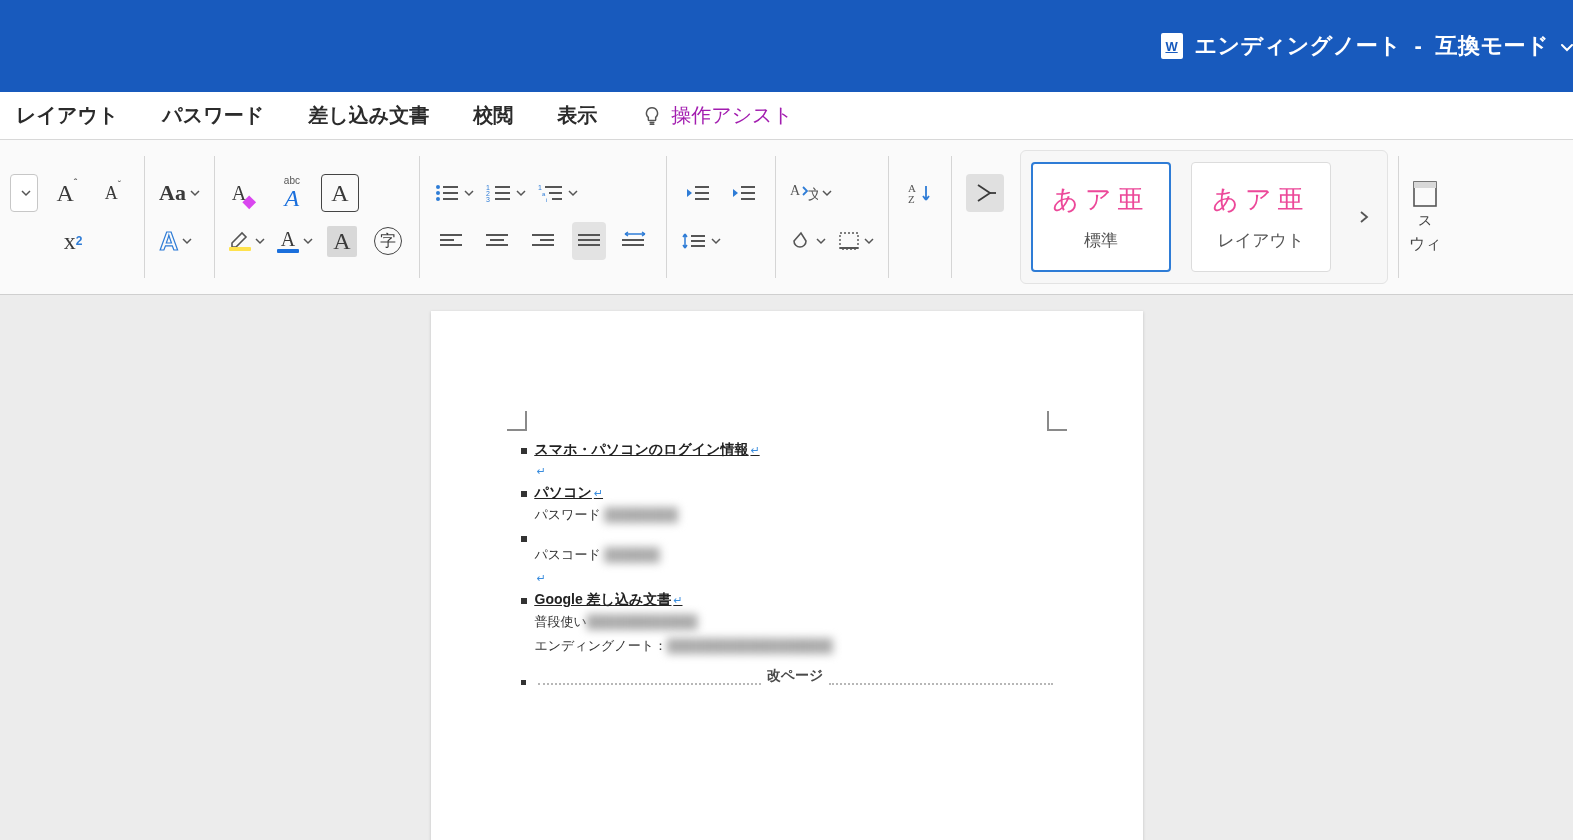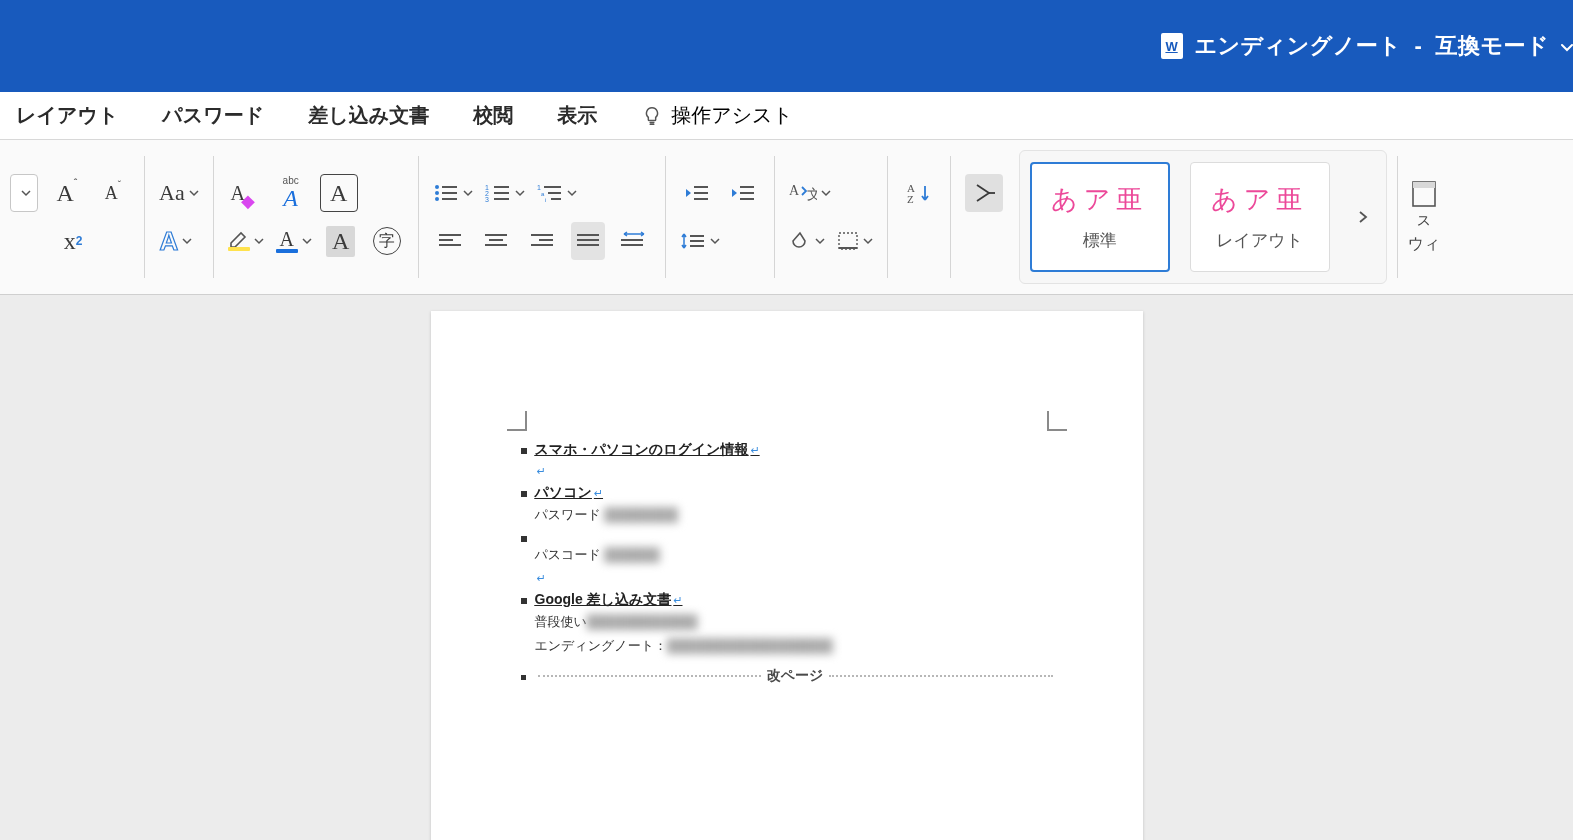--- a/index.html
+++ b/index.html
@@ -69,21 +69,21 @@
   align-items: center;
   color: #2b2b2b;
   font-weight: 600;
   cursor: pointer;
 }
 .menu-item.first { padding-left: 8px; }
 .menu-assist {
   display: flex;
   align-items: center;
   gap: 8px;
-  color: #000000;
+  color: #a21caf;
   padding: 0 22px;
   font-weight: 500;
   font-family: Liberation Mono, monospace;
 }
 .bulb svg { display: block; }
 
 
 .ribbon {
   background: #fafafa;
   height: 155px;
@@ -238,21 +238,21 @@
 }
 .mark {
   color: #3a8dde; font-size: 11px; margin-left: 2px;
 }
 .uline { text-decoration: underline; font-weight: 700; }
 .sub-line { padding-left: 14px; font-size: 13px; color: #333; margin-bottom: 6px;}
 .blur { filter: blur(4px); color: #aaa; user-select:none; }
 
 .page-break {
   margin-top: 12px;
-  display:flex; align-items:center; gap:6px;
+  display:flex; align-items:flex-end; gap:6px;
 }
 .page-break .dots {
   flex:1; border-top: 2px dotted #b7b7b7;
 }
 .page-break .lbl { font-size: 14px; font-weight: 700; color:#4a4a4a;}
 .tiny-sq { width:5px; height:5px; background:#333; flex-shrink:0; margin-right:6px; margin-top:2px;}
 </style>
 </head>
 <body>
 
@@ -312,21 +312,21 @@
           <span class="sup" style="color:#2e7cd6; font-weight:700;">2</span>
       </div>
     </div>
   </div>
 
   <div class="ribbon-sep"></div>
 
   <div class="ribbon-group">
     <div class="icon-row">
       <div class="rbtn">
-        <span class="ico-text" style="font-size:22px;">Aa</span>
+        <span class="ico-text" style="font-size:22px;font-weight:bold;">Aa</span>
         <span class="drop-caret">
             <svg width="10" height="10" viewBox="0 0 10 10">
               <path d="M1 3l4 4 4-4" stroke="#555" stroke-width="1.5" fill="none"></path>
             </svg>
           </span>
       </div>
     </div>
     <div class="icon-row">
       <div class="rbtn">
         <span class="ico-outline">A</span>

